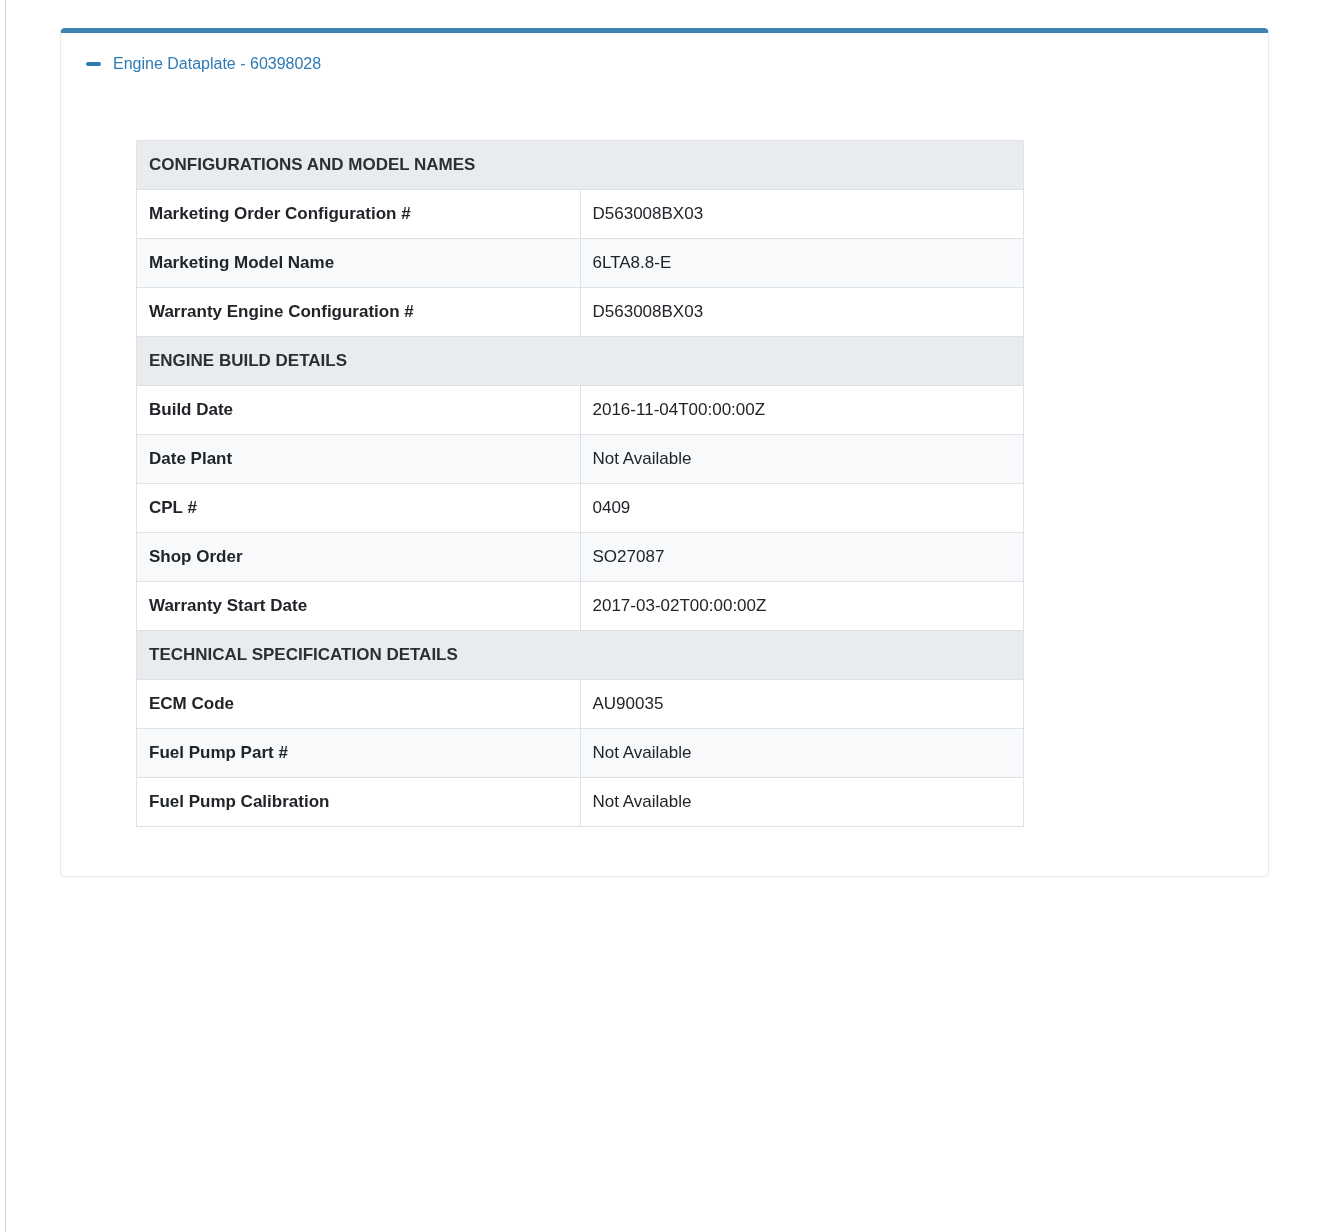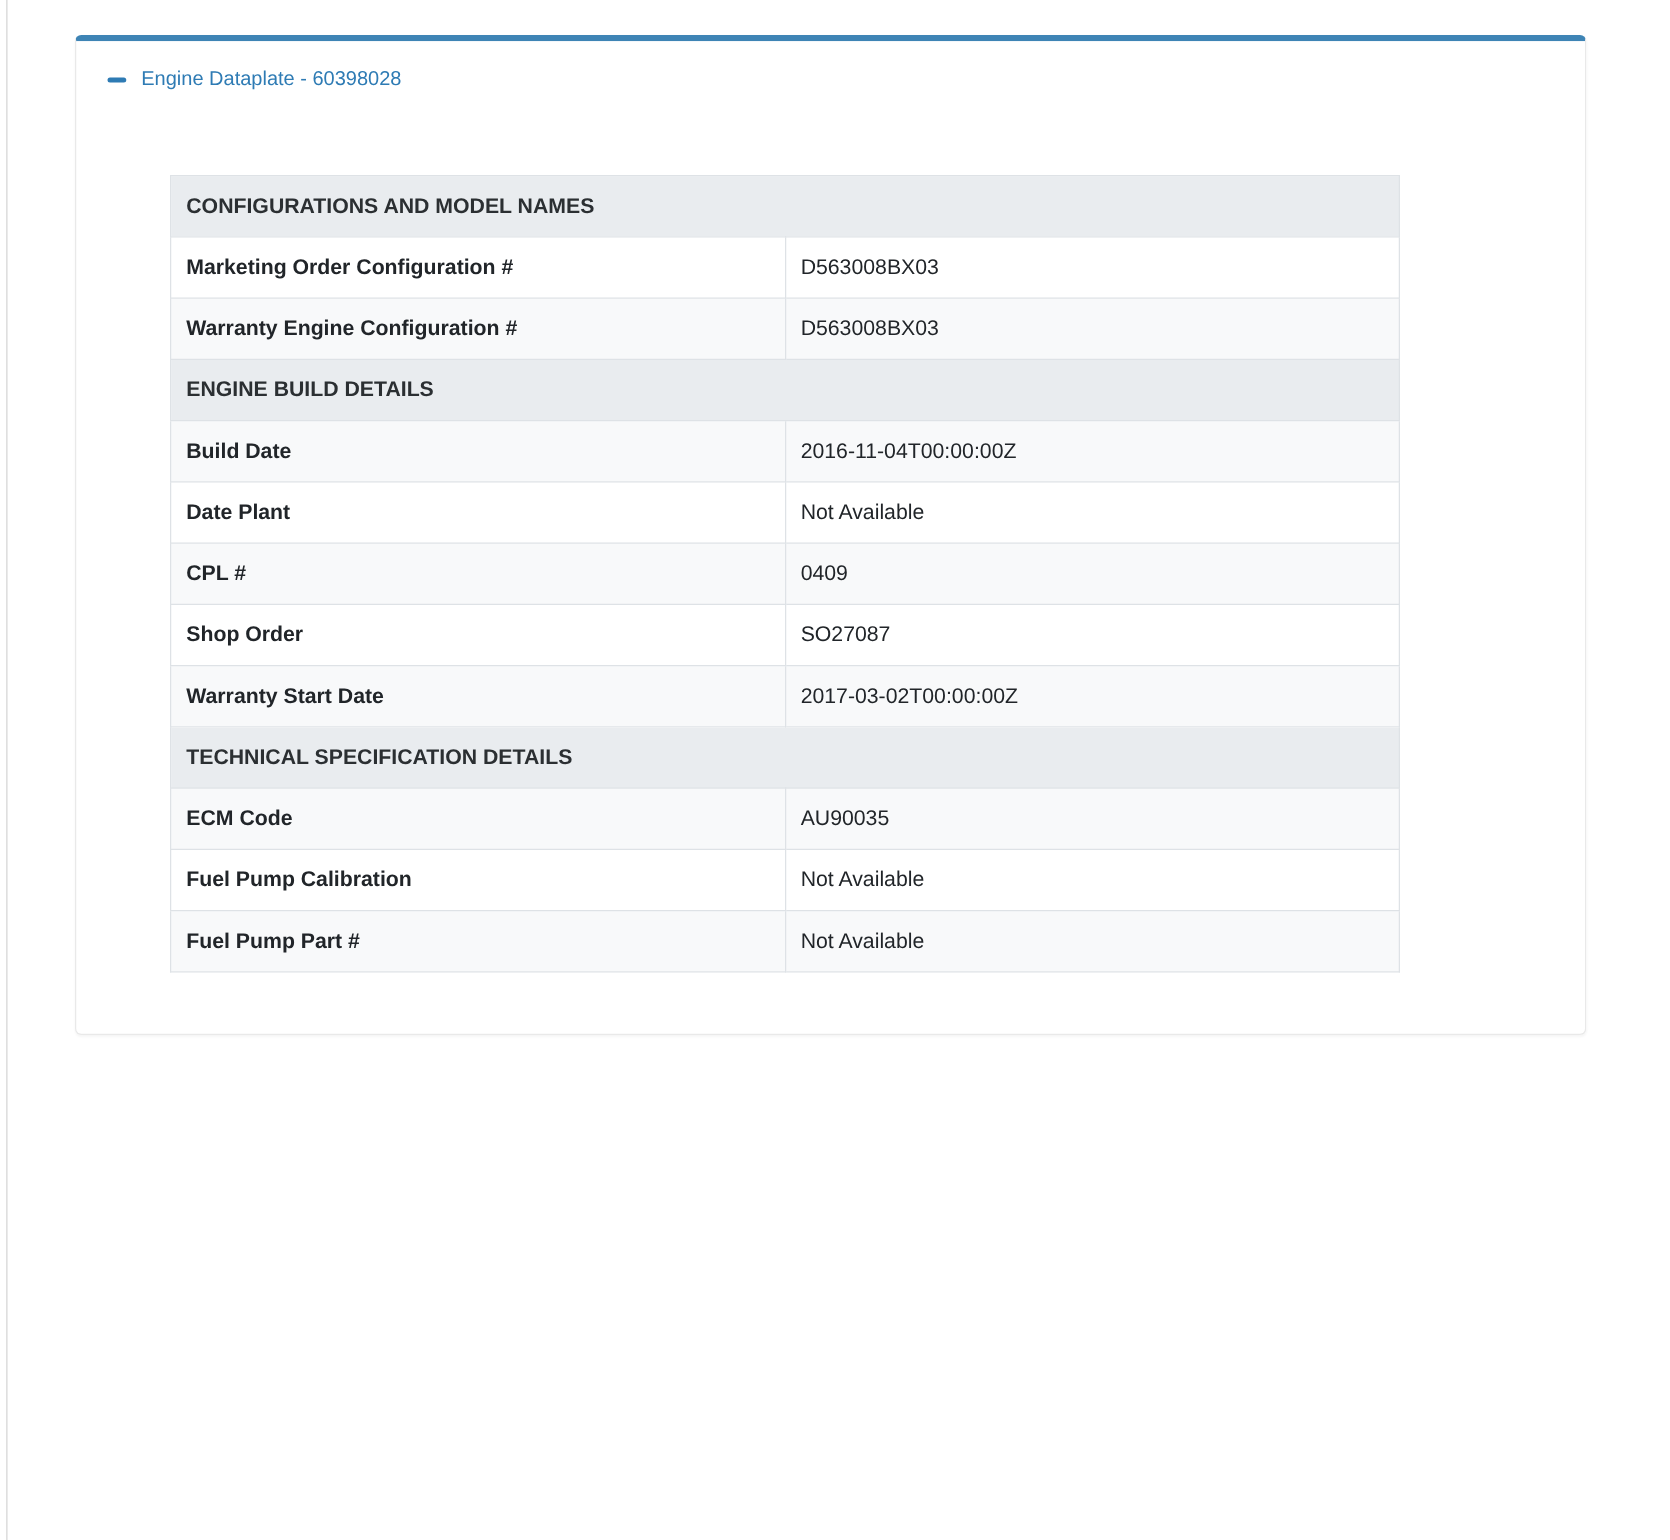--- a/index.html
+++ b/index.html
@@ -54,21 +54,21 @@
     margin-right: 12px;
   }
   .title-text {
     color: #2e7bb4;
     font-size: 16px;
     line-height: 24px;
     font-weight: 400;
   }
   table.data-table {
     border-collapse: collapse;
-    width: 984px;
+    width: 888px;
     margin: 64px 0 0 75px;
     table-layout: fixed;
     border: 1px solid #dee2e6;
   }
   table.data-table td {
     border: 1px solid #dee2e6;
     padding: 12px;
     font-size: 17px;
     line-height: 24px;
     color: #212529;
@@ -101,20 +101,24 @@
     <table class="data-table">
       <tbody id="table-body">
           <tr class="section-header">
             <td colspan="2">CONFIGURATIONS AND MODEL NAMES</td>
           </tr>
           <tr>
             <td class="lbl">Marketing Order Configuration #</td>
             <td class="val">D563008BX03</td>
           </tr>
           <tr>
+            <td class="lbl">Marketing Model Name</td>
+            <td class="val">6LTA8.8-E</td>
+          </tr>
+          <tr>
             <td class="lbl">Warranty Engine Configuration #</td>
             <td class="val">D563008BX03</td>
           </tr>
           <tr class="section-header">
             <td colspan="2">ENGINE BUILD DETAILS</td>
           </tr>
           <tr>
             <td class="lbl">Build Date</td>
             <td class="val">2016-11-04T00:00:00Z</td>
           </tr>
@@ -135,23 +139,23 @@
             <td class="val">2017-03-02T00:00:00Z</td>
           </tr>
           <tr class="section-header">
             <td colspan="2">TECHNICAL SPECIFICATION DETAILS</td>
           </tr>
           <tr>
             <td class="lbl">ECM Code</td>
             <td class="val">AU90035</td>
           </tr>
           <tr>
-            <td class="lbl">Fuel Pump Calibration</td>
+            <td class="lbl">Fuel Pump Part #</td>
             <td class="val">Not Available</td>
           </tr>
           <tr>
-            <td class="lbl">Fuel Pump Part #</td>
+            <td class="lbl">Fuel Pump Calibration</td>
             <td class="val">Not Available</td>
           </tr>
         </tbody>
     </table>
   </div>
 </div>
 
 </body></html>

